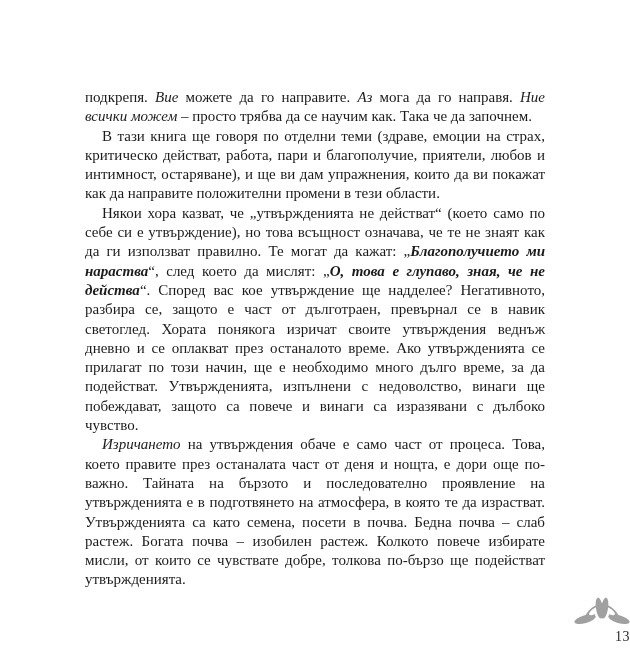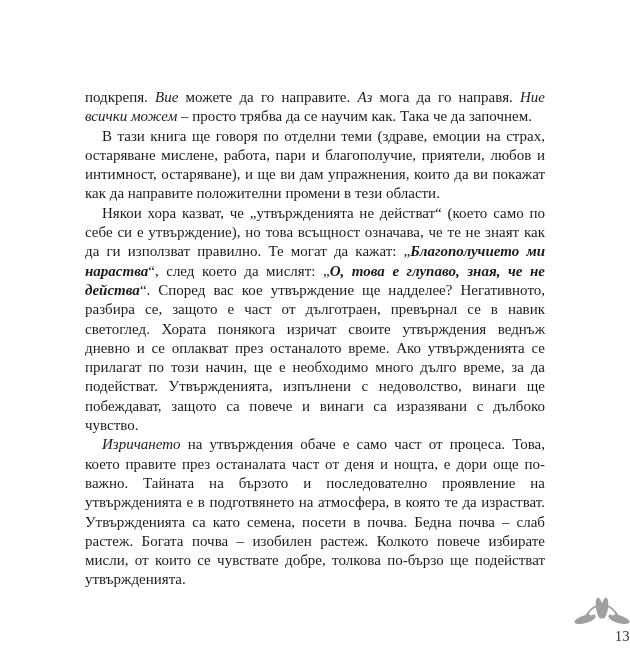--- a/index.html
+++ b/index.html
@@ -62,21 +62,21 @@
     color: #2a2a2a;
   }
 </style>
 </head>
 <body>
 
 <div class="page">
 
   <main class="text-block">
       <p class="para"><span class="run-r">подкрепя. </span><span class="run-i">Вие</span><span class="run-r"> можете да го направите. </span><span class="run-i">Аз</span><span class="run-r"> мога да го направя. </span><span class="run-i">Ние всички можем</span><span class="run-r"> – просто трябва да се научим как. Така че да започнем.</span></p>
-      <p class="para"><span class="run-r">В тази книга ще говоря по отделни теми (здраве, емоции на страх, остаряване мислене, работа, пари и благополучие, приятели, любов и интимност, остаряване), и ще ви дам упражнения, които да ви покажат как да направите положителни промени в тези области.</span></p>
+      <p class="para"><span class="run-r">В тази книга ще говоря по отделни теми (здраве, емоции на страх, критическо действат, работа, пари и благополучие, приятели, любов и интимност, остаряване), и ще ви дам упражнения, които да ви покажат как да направите положителни промени в тези области.</span></p>
       <p class="para"><span class="run-r">Някои хора казват, че „утвържденията не действат“ (което само по себе си е утвърждение), но това всъщност означава, че те не знаят как да ги използват правилно. Те могат да кажат: „</span><span class="run-bi">Благополучието ми нараства</span><span class="run-r">“, след което да мислят: „</span><span class="run-bi">О, това е глупаво, зная, че не действа</span><span class="run-r">“. Според вас кое утвърждение ще надделее? Негативното, разбира се, защото е част от дълготраен, превърнал се в навик светоглед. Хората понякога изричат своите утвърждения веднъж дневно и се оплакват през останалото време. Ако утвържденията се прилагат по този начин, ще е необходимо много дълго време, за да подействат. Утвържденията, изпълнени с недоволство, винаги ще побеждават, защото са повече и винаги са изразявани с дълбоко чувство.</span></p>
       <p class="para"><span class="run-i">Изричането</span><span class="run-r"> на утвърждения обаче е само част от процеса. Това, което правите през останалата част от деня и нощта, е дори още по-важно. Тайната на бързото и последователно проявление на утвържденията е в подготвянето на атмосфера, в която те да израстват. Утвържденията са като семена, посети в почва. Бедна почва – слаб растеж. Богата почва – изобилен растеж. Колкото повече избирате мисли, от които се чувствате добре, толкова по-бързо ще подействат утвържденията.</span></p>
     </main>
 
   <div class="footer">
     <div class="ornament">
       <svg width="56" height="29" viewBox="0 0 66 34" aria-hidden="true">
 
         <ellipse class="petal" cx="13" cy="26" rx="13" ry="4.6" transform="rotate(-16 13 26)"></ellipse>
         <ellipse class="petal" cx="53" cy="26" rx="13" ry="4.6" transform="rotate(16 53 26)"></ellipse>

